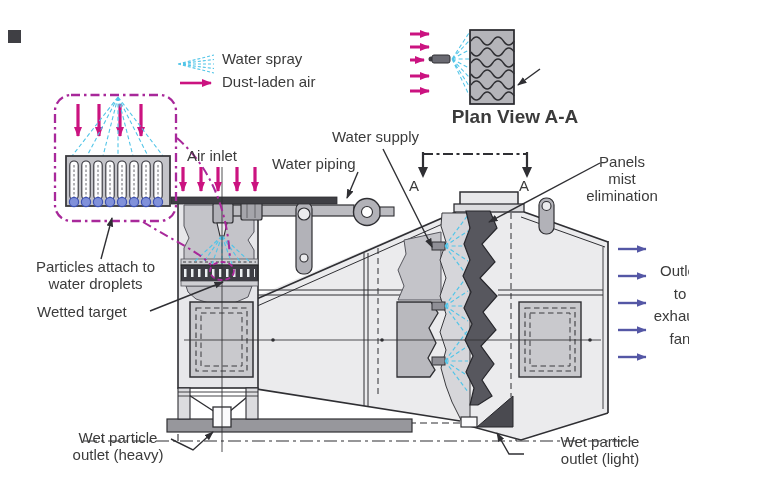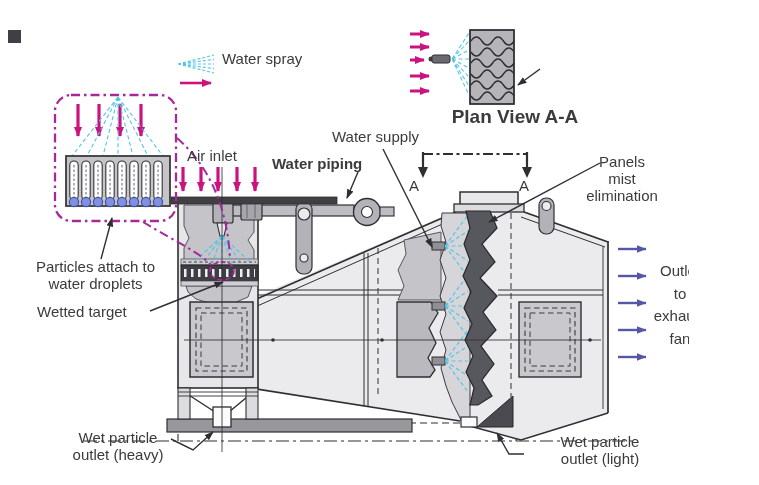--- a/index.html
+++ b/index.html
@@ -243,24 +243,25 @@
 
     <g stroke="#52c5e8" stroke-width="1.1" stroke-dasharray="3 2" fill="none">
       <path d="M178,64 L214,55 M178,64 L214,59.5 M178,64 L214,64 M178,64 L214,68.5 M178,64 L214,73"></path>
     </g>
     <g stroke="#cb1380" stroke-width="2.6" fill="none">
       <path d="M180,83 L211,83" marker-end="url(#mkMag)"></path>
     </g>
   </svg>
 
   <div class="lbl" style="left:222px;top:51px;">Water spray</div>
+  <div class="lbl" style="left:222px;top:74px;">Dust-laden air</div>
   <div class="lbl center bold" style="left:449px;top:106px;width:132px;font-size:19px;">Plan View A-A</div>
   <div class="lbl" style="left:332px;top:129px;">Water supply</div>
   <div class="lbl" style="left:187px;top:148px;">Air inlet</div>
-  <div class="lbl" style="left:272px;top:156px;font-weight:bold;">Water piping</div>
+  <div class="lbl" style="left:272px;top:156px;">Water piping</div>
   <div class="lbl center" style="left:403px;top:178px;width:22px;">A</div>
   <div class="lbl center" style="left:513px;top:178px;width:22px;">A</div>
   <div class="lbl center" style="left:562px;top:154px;width:120px;">Panels
 mist
 elimination</div>
   <div class="lbl center" style="left:18px;top:259px;width:155px;">Particles attach to
 water droplets</div>
   <div class="lbl" style="left:37px;top:304px;">Wetted target</div>
   <div class="lbl center" style="left:643px;top:260px;width:74px;line-height:22.5px;">Outlet
 to

